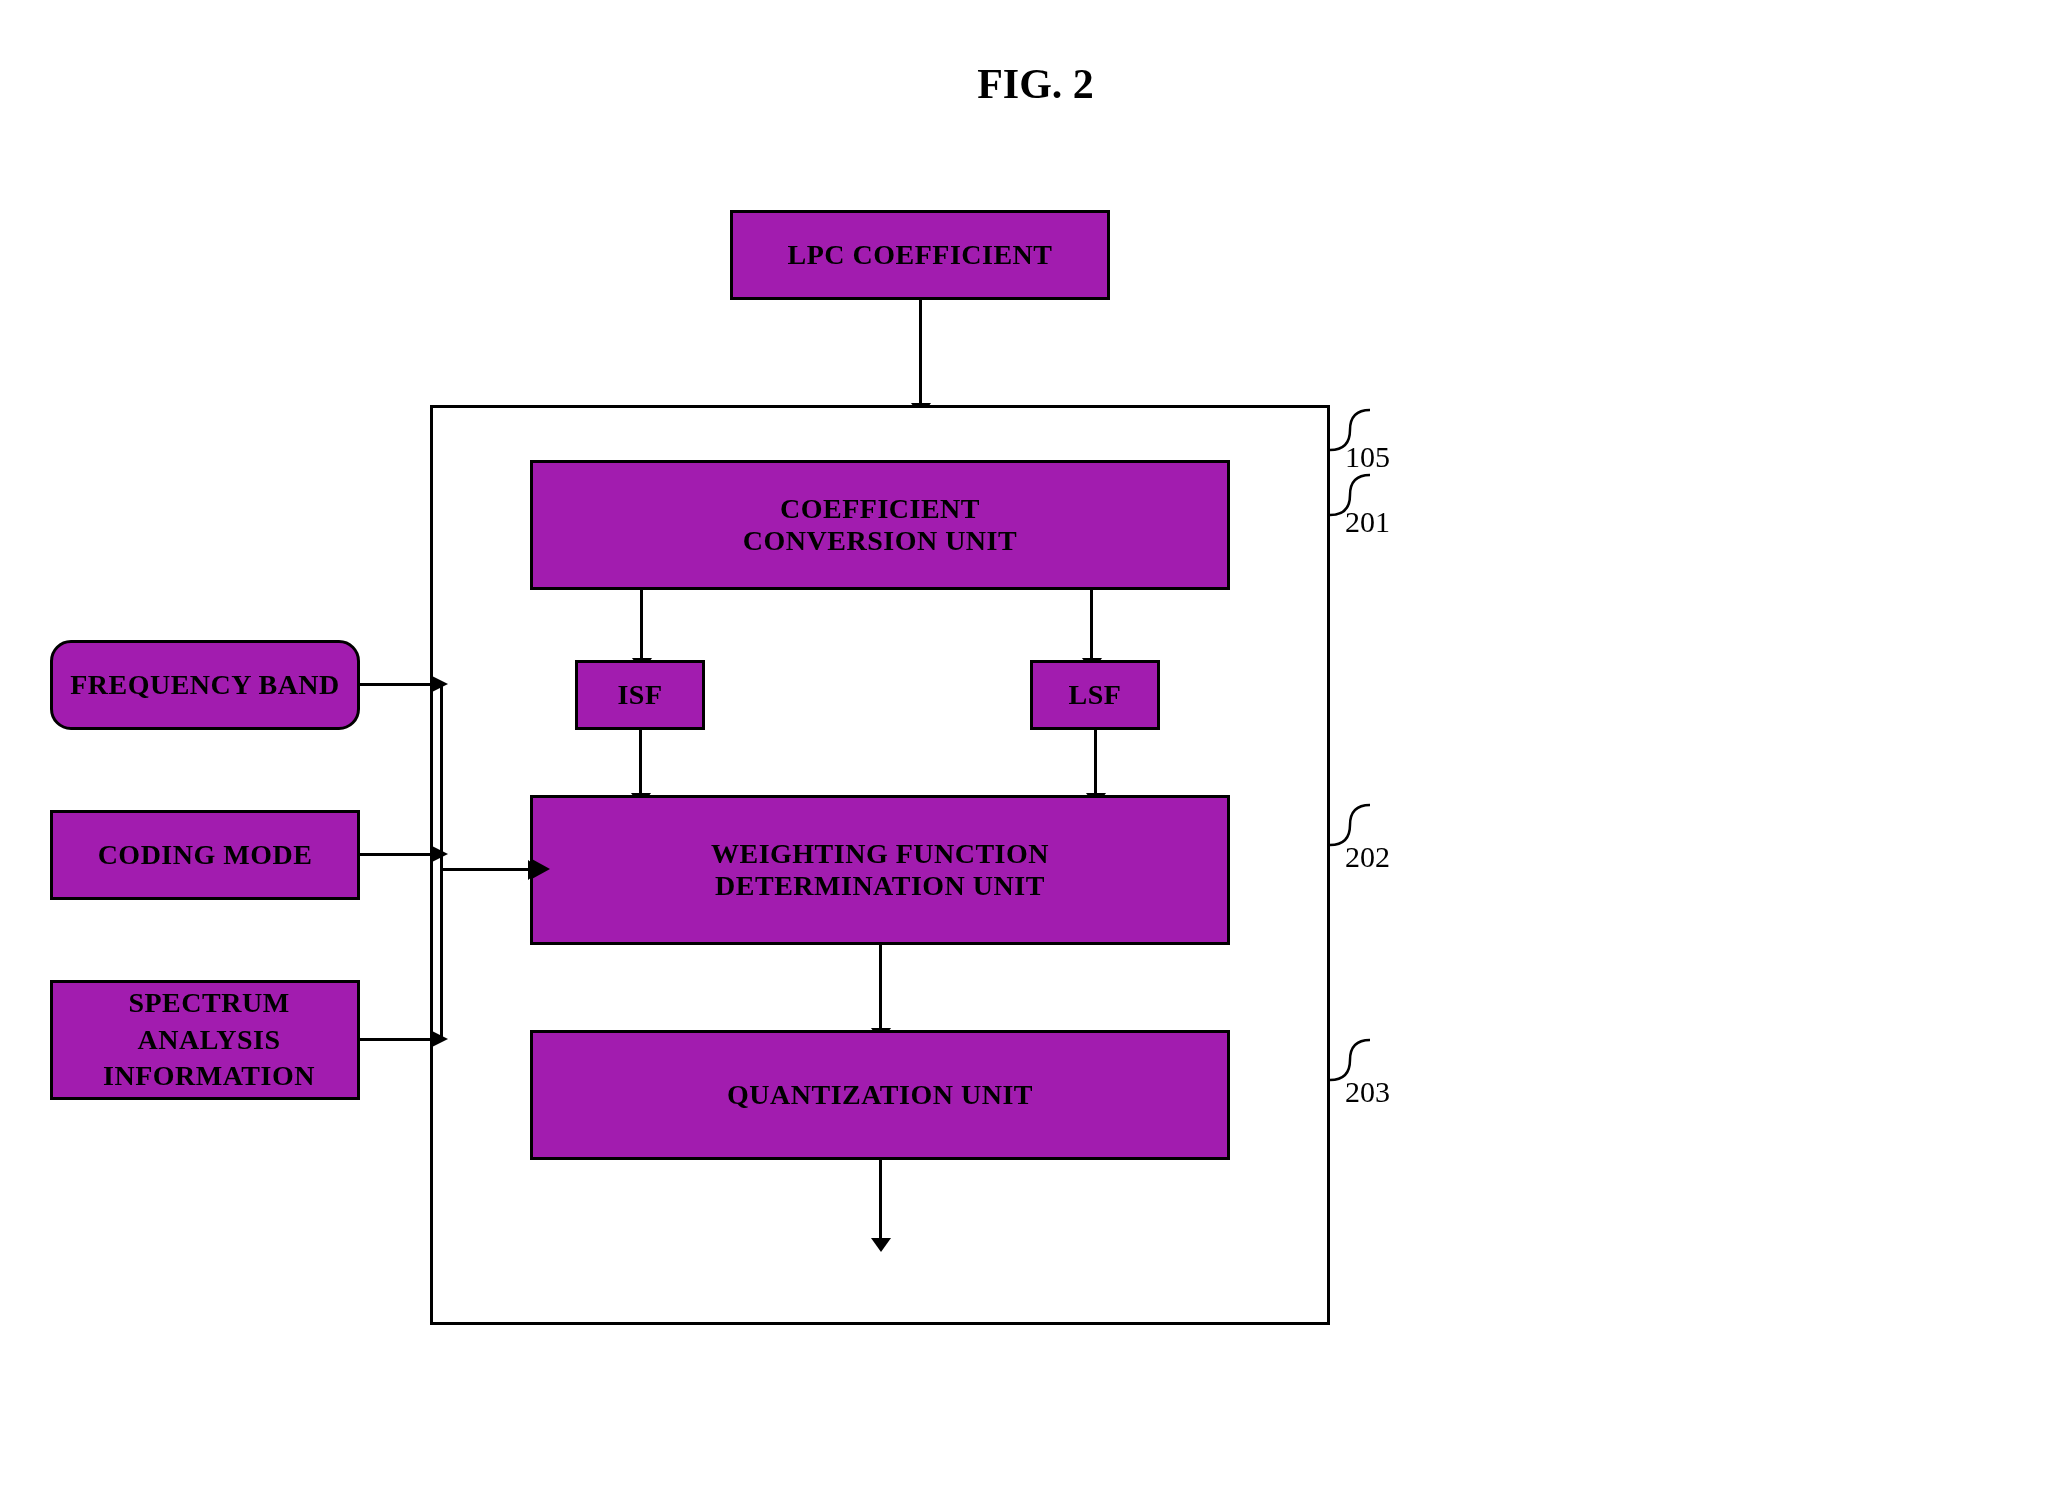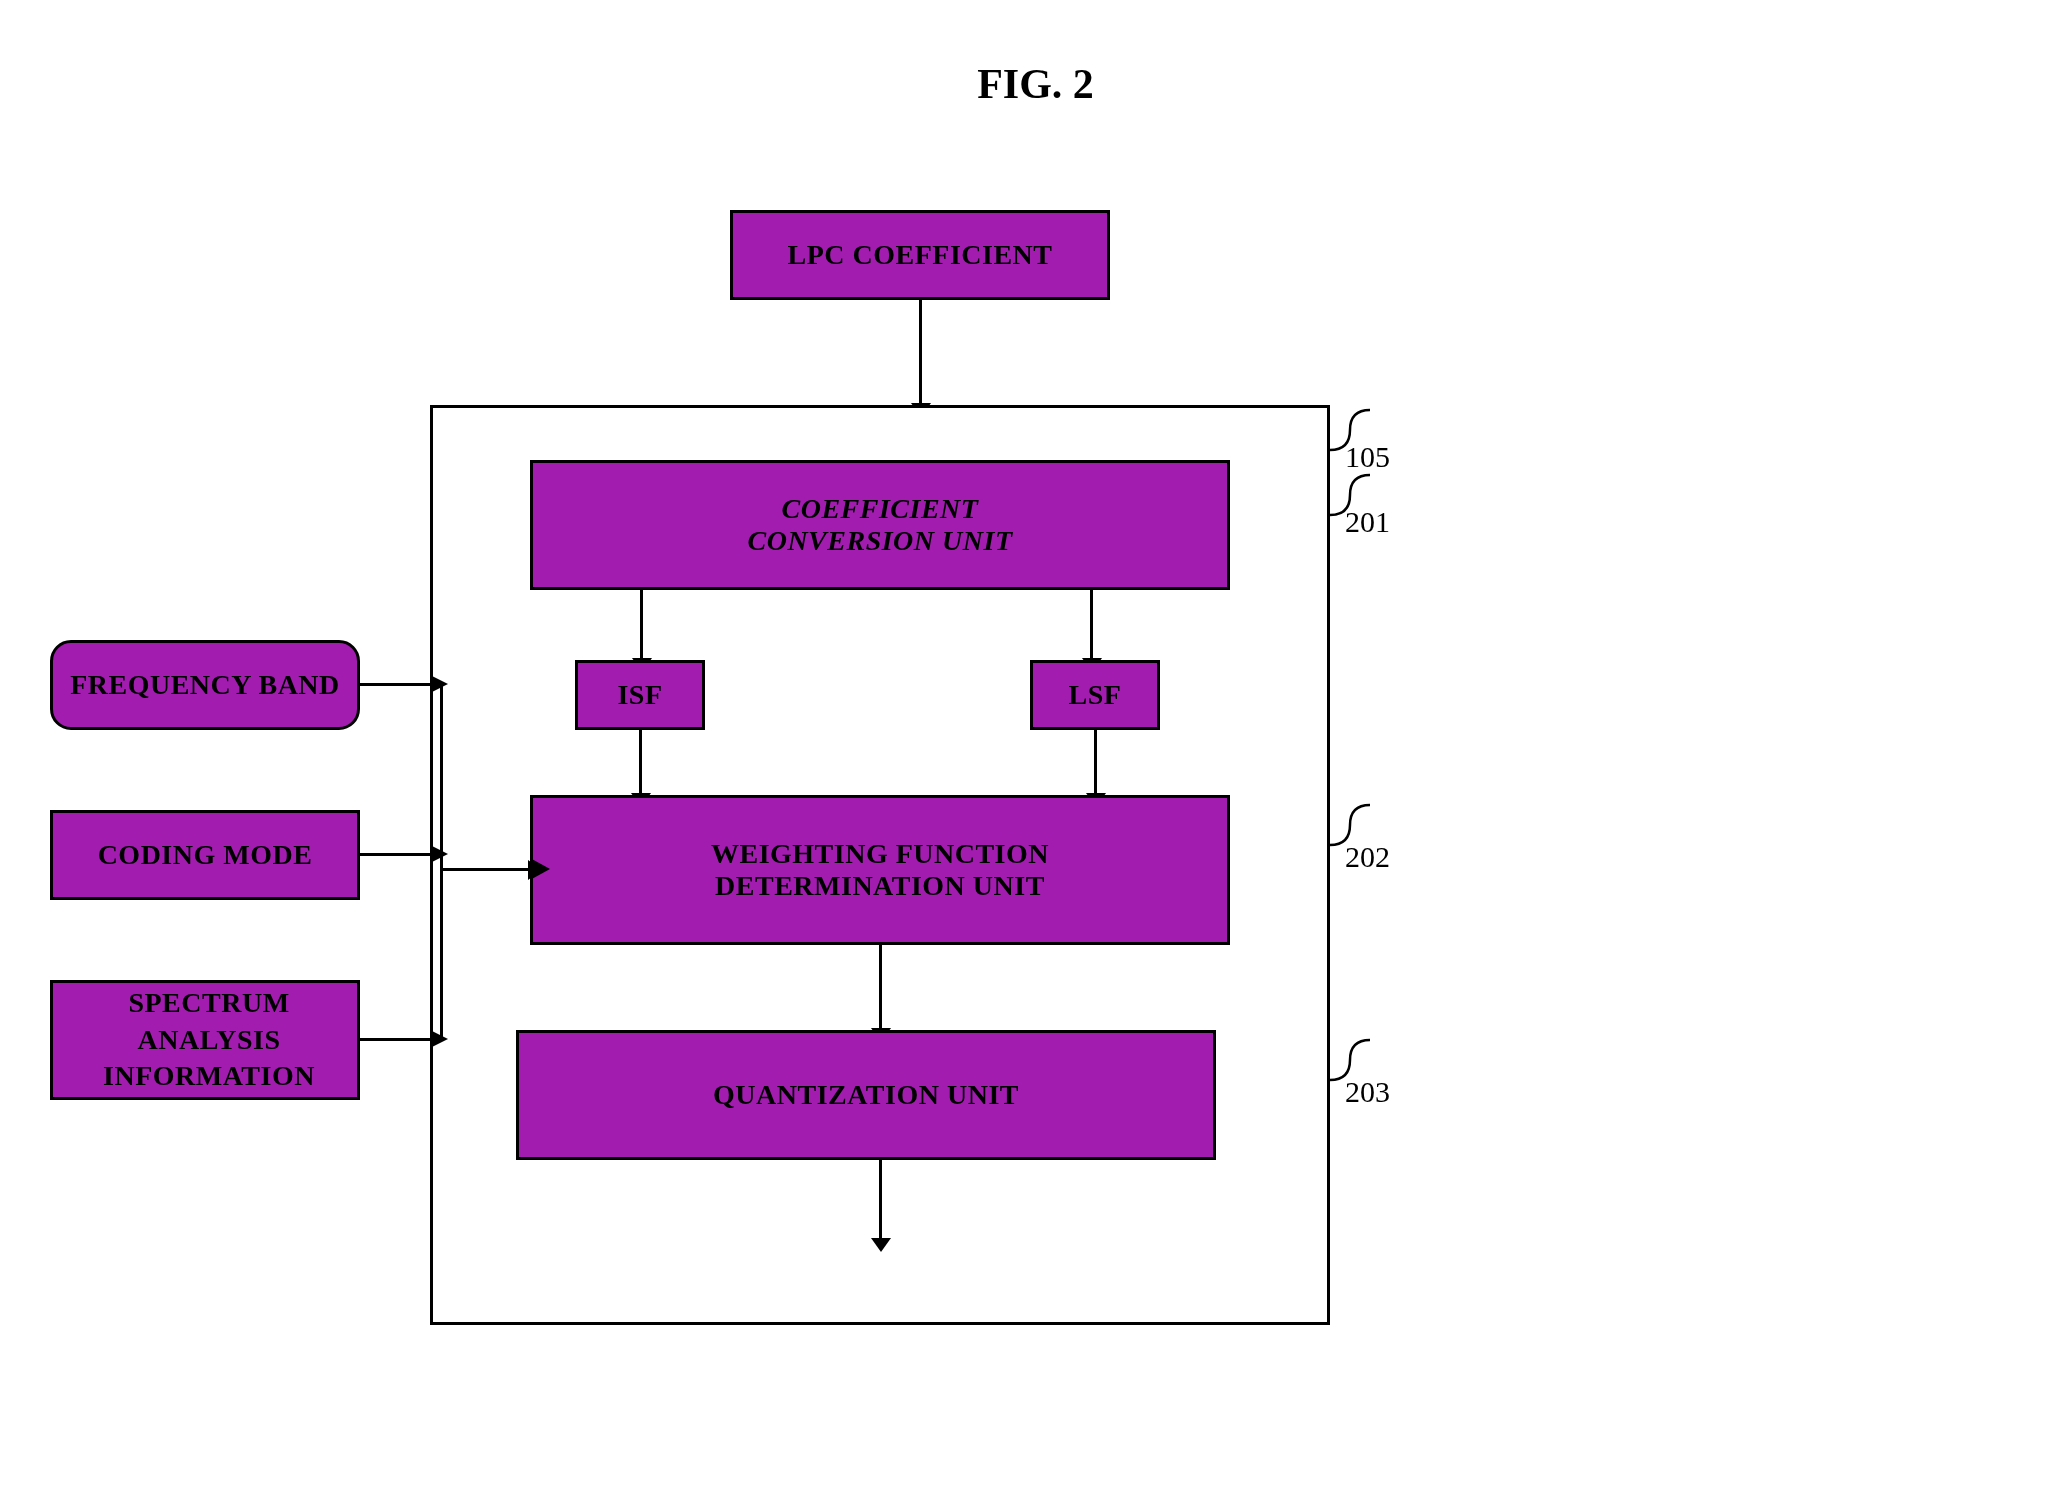--- a/index.html
+++ b/index.html
@@ -93,21 +93,21 @@
   <div class="box" style="left:430px; top:275px; width:900px; height:920px; border:3px solid #000; background:#fff;">
   </div>
 
   <div style="position:absolute; left:1345px; top:310px; font-size:30px; font-weight:normal;">105</div>
 
   <svg style="position:absolute; left:1320px; top:270px;" width="60" height="60">
     <path d="M 10 50 Q 30 50 30 30 Q 30 10 50 10" stroke="#000" stroke-width="2.5" fill="none"></path>
   </svg>
 
   <div class="box" style="left:530px; top:330px; width:700px; height:130px; font-size:28px;">
-    <span style="white-space:pre-line;font-style:italic;">COEFFICIENT
+    <span style="white-space:pre-line;">COEFFICIENT
 CONVERSION UNIT</span>
   </div>
 
   <div style="position:absolute; left:1345px; top:375px; font-size:30px;">201</div>
   <svg style="position:absolute; left:1320px; top:335px;" width="60" height="60">
     <path d="M 10 50 Q 30 50 30 30 Q 30 10 50 10" stroke="#000" stroke-width="2.5" fill="none"></path>
   </svg>
 
   <div class="arrow arrow-v arrowhead-down" style="left:640px; top:460px; height:70px;"></div>
 
@@ -130,21 +130,21 @@
 DETERMINATION UNIT</span>
   </div>
 
   <div style="position:absolute; left:1345px; top:710px; font-size:30px;">202</div>
   <svg style="position:absolute; left:1320px; top:665px;" width="60" height="60">
     <path d="M 10 50 Q 30 50 30 30 Q 30 10 50 10" stroke="#000" stroke-width="2.5" fill="none"></path>
   </svg>
 
   <div class="arrow arrow-v arrowhead-down" style="left:879px; top:815px; height:85px;"></div>
 
-  <div class="box" style="left:516px; top:900px; width:700px; height:130px; font-size:28px;">
+  <div class="box" style="left:530px; top:900px; width:700px; height:130px; font-size:28px;">
     <span>QUANTIZATION UNIT</span>
   </div>
 
   <div style="position:absolute; left:1345px; top:945px; font-size:30px;">203</div>
   <svg style="position:absolute; left:1320px; top:900px;" width="60" height="60">
     <path d="M 10 50 Q 30 50 30 30 Q 30 10 50 10" stroke="#000" stroke-width="2.5" fill="none"></path>
   </svg>
 
   <div class="arrow arrow-v arrowhead-down" style="left:879px; top:1030px; height:80px;"></div>
 

